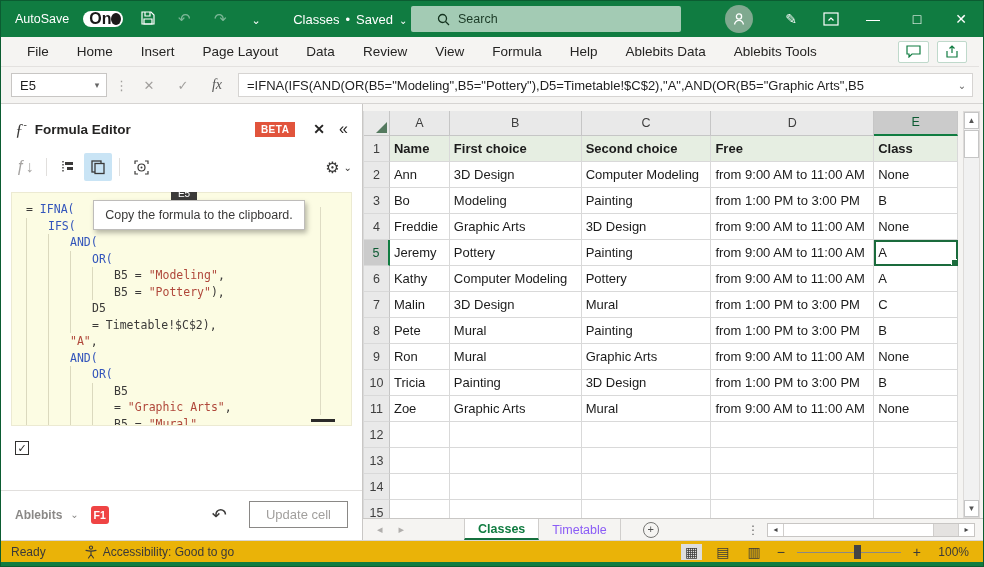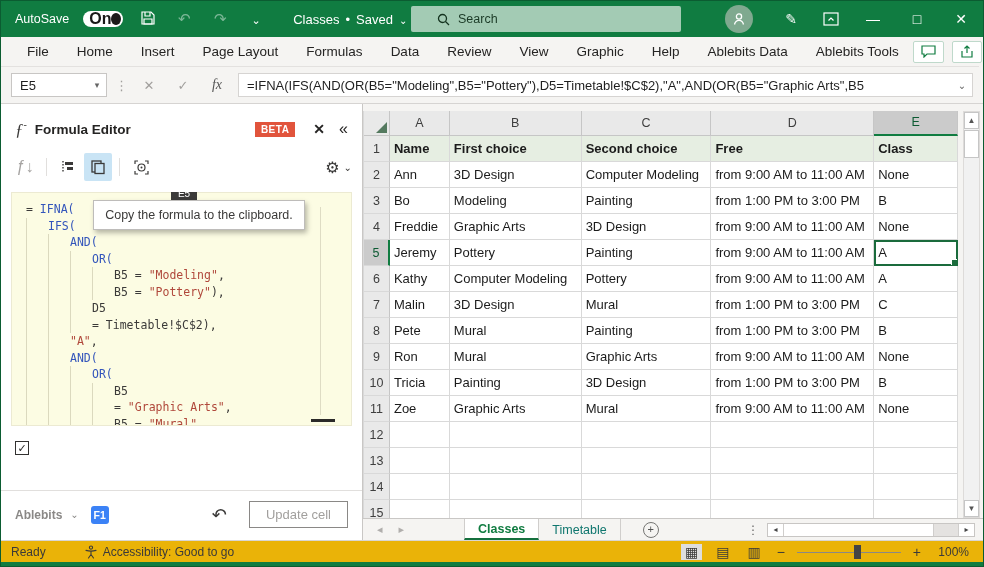--- a/index.html
+++ b/index.html
@@ -76,21 +76,21 @@
   .tk-p{color:#3B3A39}
   .code-dash{position:absolute;right:16px;bottom:3px;width:24px;height:3px;background:#2B2A29;cursor:pointer}
   .cellbadge{position:absolute;left:170px;top:88px;width:26px;height:9px;background:#3B3A39;overflow:hidden;text-align:center;z-index:5}
   .cellbadge span{color:#fff;font-size:10px;line-height:10px;display:block;margin-top:-3px}
   .tooltip{position:absolute;left:92px;top:96px;width:212px;height:30px;background:#fff;border:1px solid #BEBCBA;box-shadow:2px 3px 5px rgba(0,0,0,.28);display:flex;align-items:center;justify-content:center;font-size:12.5px;color:#3B3A39;z-index:6}
   .fe-check{margin:15px 14px 0;display:flex;align-items:center;gap:8px;font-size:13px;color:#252423;cursor:pointer}
   .cb{width:14px;height:14px;border:1.5px solid #323130;display:flex;align-items:center;justify-content:center;font-size:11px;color:#252423;background:#fff}
   .fe-foot{margin-top:auto;border-top:1px solid #E1DFDD;padding:10px 14px 12px;display:flex;align-items:center;gap:8px}
   .ab-brand{font-size:12px;font-weight:bold;color:#8A8886;cursor:pointer}
   .ab-chev{font-size:10px;color:#8A8886;cursor:pointer}
-  .f1{background:#3b82f6;color:#fff;font-size:10.5px;font-weight:bold;width:18px;height:18px;border-radius:3px;display:flex;align-items:center;justify-content:center;margin-left:4px;cursor:pointer}
+  .f1{background:#ef4444;color:#fff;font-size:10.5px;font-weight:bold;width:18px;height:18px;border-radius:3px;display:flex;align-items:center;justify-content:center;margin-left:4px;cursor:pointer}
   .fe-undo{margin-left:auto;font-size:18px;color:#3B3A39;cursor:pointer;margin-right:14px}
   .upd-btn{border:1px solid #8A8886;background:#fff;color:#A19F9D;font-size:13px;padding:5px 16px;cursor:pointer;font-family:"Liberation Sans",sans-serif}
 
   
   .sheetarea{flex:1;position:relative;background:#F5F4F2}
   .grid{position:absolute;top:7px;left:0;width:595px;bottom:22px;overflow:hidden;background:#fff;border-left:1px solid #D9D9D9}
   .ghead{display:flex;height:25px}
   .corner{width:26px;background:#E9E9E9;border-right:1px solid #C6C6C6;border-bottom:1px solid #C6C6C6;position:relative;cursor:pointer}
   .corner::after{content:'';position:absolute;right:2px;bottom:2px;width:0;height:0;border-left:11px solid transparent;border-bottom:11px solid #54795F}
   .ch{background:#E9E9E9;border-right:1px solid #C6C6C6;border-bottom:1px solid #C6C6C6;text-align:center;font-size:12.5px;color:#3E3E3E;line-height:24px;cursor:pointer}
@@ -108,21 +108,21 @@
   .vscroll{position:absolute;top:7px;right:3px;width:17px;bottom:22px;background:#F1F1F1;border:1px solid #DDDBD9;display:flex;flex-direction:column}
   .vs-btn{height:17px;background:#fff;border:1px solid #C6C6C6;display:flex;align-items:center;justify-content:center;font-size:8px;color:#555;cursor:pointer}
   .vs-thumb{height:28px;background:#fff;border:1px solid #C6C6C6;margin-top:1px;cursor:grab}
   .vs-spacer{flex:1}
 
   
   .tabstrip{position:absolute;left:0;right:0;bottom:0;height:22px;background:#F5F4F2;border-top:1px solid #C9C7C5;display:flex;align-items:center;font-size:12.5px}
   .ts-nav{display:flex;gap:16px;color:#B0AEAC;padding:0 14px 0 14px;font-size:11px}
   .ts-nav span{cursor:pointer}
   .stabs{display:flex;height:100%;margin-left:46px}
-  .stab{padding:0 13px;display:flex;align-items:center;color:#0f766e;border-right:1px solid #D0CECC;cursor:pointer;background:transparent}
+  .stab{padding:0 13px;display:flex;align-items:center;color:#8b5cf6;border-right:1px solid #D0CECC;cursor:pointer;background:transparent}
   .stab.active{background:#fff;color:#107C41;font-weight:bold;border-bottom:2px solid #15703E;border-left:1px solid #D0CECC}
   .ts-plus{width:16px;height:16px;border:1px solid #767674;border-radius:50%;display:flex;align-items:center;justify-content:center;font-size:11px;color:#555;margin-left:22px;cursor:pointer;line-height:1}
   .ts-kebab{margin-left:auto;color:#666;font-size:12px;cursor:pointer;padding:0 8px}
   .hscroll{display:flex;align-items:stretch;height:14px;width:208px;margin-right:8px;border:1px solid #C8C6C4;background:#E4E2E0}
   .hs-btn{width:16px;background:#fff;display:flex;align-items:center;justify-content:center;font-size:8px;color:#444;cursor:pointer;border-right:1px solid #D0CECC}
   .hs-btn.r{border-right:none;border-left:1px solid #D0CECC}
   .hs-thumb{width:150px;background:#fff;cursor:grab;border-right:1px solid #D0CECC}
   .hs-gap{flex:1}
 
   
@@ -195,25 +195,24 @@
       <span class="tb-btn">✕</span>
     </div>
   </div>
 
   <div class="ribbonrow">
     <div class="rtabs">
         <div class="rtab">File</div>
         <div class="rtab">Home</div>
         <div class="rtab">Insert</div>
         <div class="rtab">Page Layout</div>
-        <div class="rtab">Formulas</div>
         <div class="rtab">Data</div>
         <div class="rtab">Review</div>
         <div class="rtab">View</div>
-        <div class="rtab">Graphic</div>
+        <div class="rtab">Formula</div>
         <div class="rtab">Help</div>
         <div class="rtab">Ablebits Data</div>
         <div class="rtab">Ablebits Tools</div>
       </div>
     <div class="rr-right">
       <div class="rbtn">
         <svg width="15" height="13" viewBox="0 0 15 13">
             <path d="M1 1h13v8H6l-3 3V9H1z" fill="none" stroke="#107C41" stroke-width="1.2"></path>
           </svg>
       </div>

